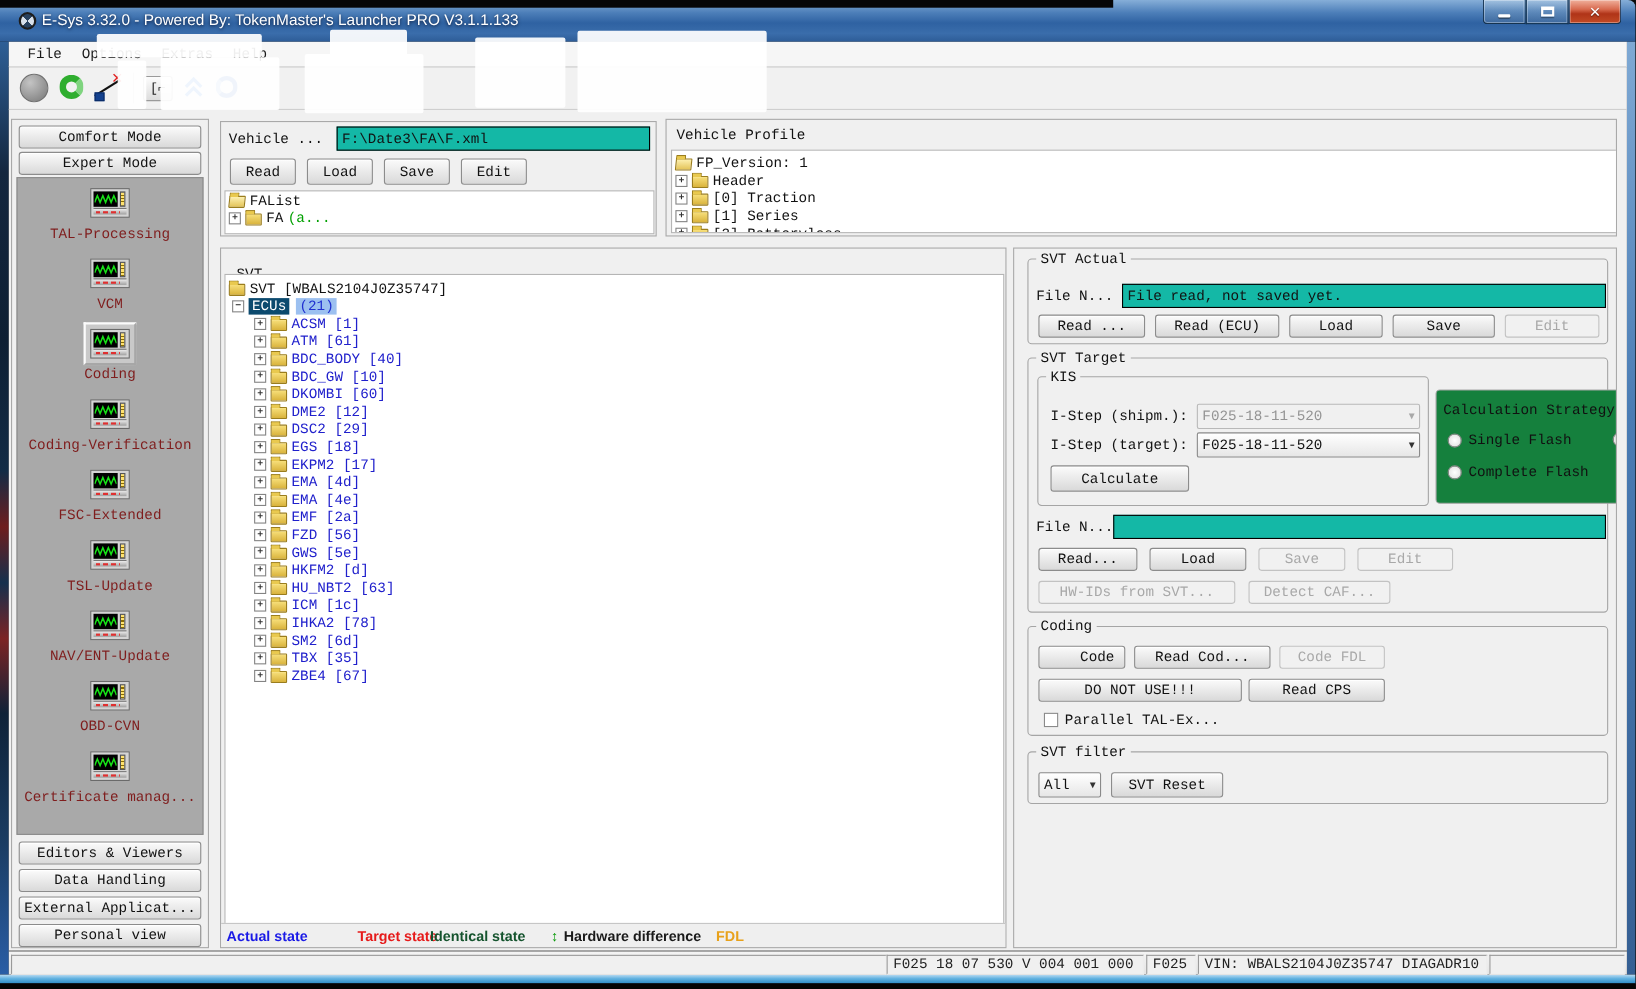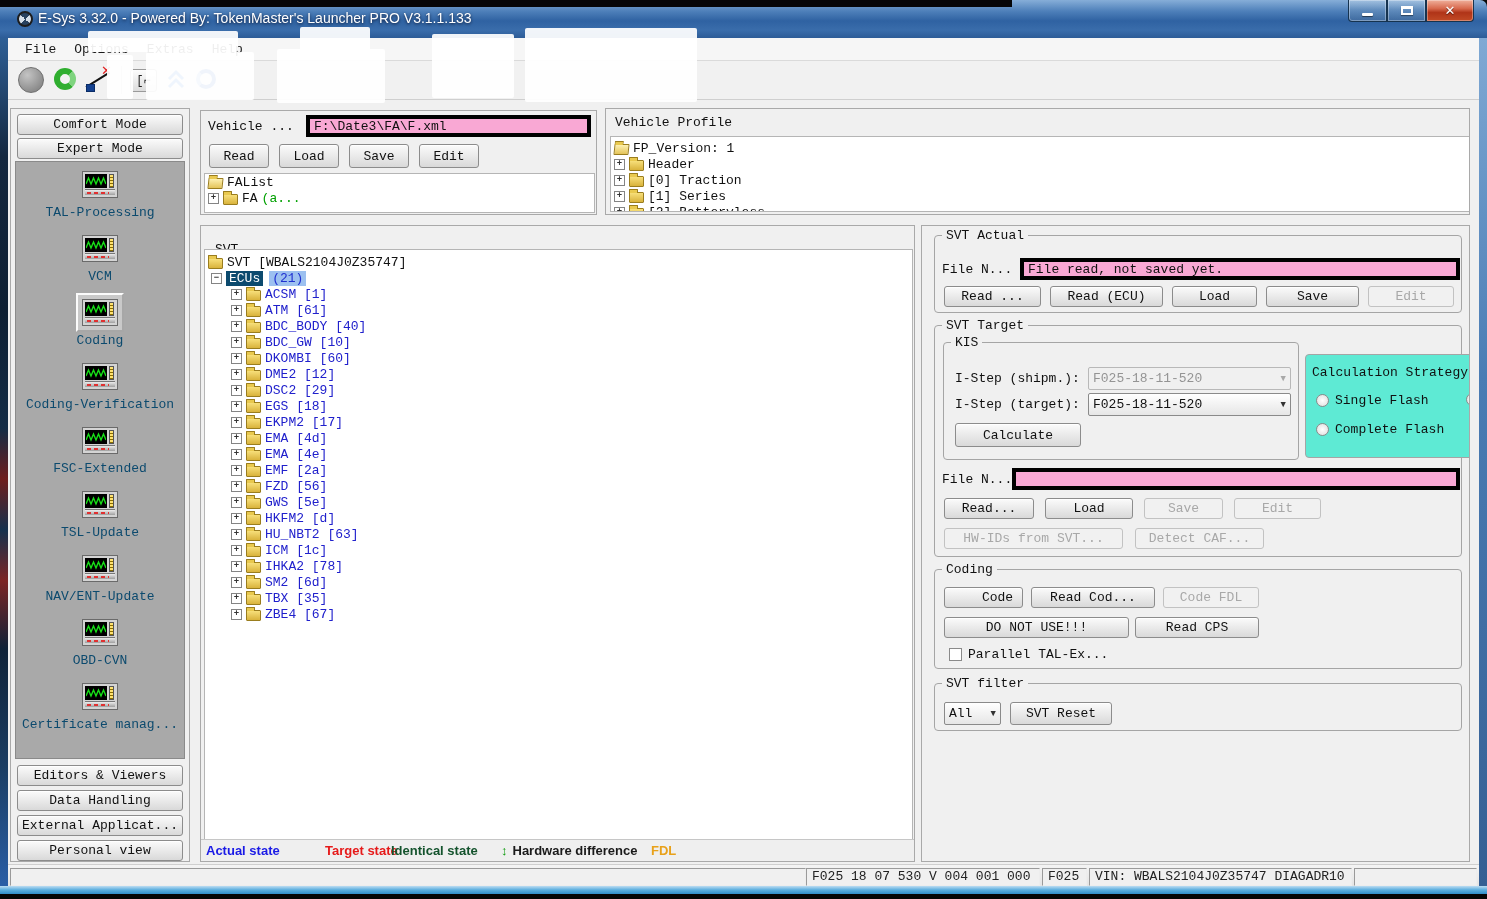--- a/index.html
+++ b/index.html
@@ -58,21 +58,21 @@
 
   
   .panel{position:absolute;border:1px solid #a9a9a9;background:#f0f0f0;overflow:hidden}
   .whitebox{position:absolute;background:#fff;border:1px solid #b5b5b5;overflow:hidden}
   .ptitle{position:absolute;font:13px var(--mono);color:#111;white-space:nowrap}
   .btn{display:inline-flex;align-items:center;justify-content:center;height:21px;border:1px solid #8c8c8c;border-radius:3px;
     background:linear-gradient(#fbfbfb,#d9d9d9);font:13px var(--mono);color:#111;box-shadow:inset 0 1px 0 #fff;flex:none;white-space:nowrap;cursor:default}
   .btn.disabled{color:#a8a8a8;border-color:#c2c2c2;background:#f1f1f1;box-shadow:none}
   .group{position:absolute;border:1px solid #a5a5a5;border-radius:4px}
   .gtitle{position:absolute;top:-8px;left:7px;background:#f0f0f0;padding:0 4px;font:13px var(--mono);color:#111;white-space:nowrap}
-  .field{position:absolute;border:4px solid #000000;background:#f9a8d4;font:13px var(--mono);color:#111;padding:0 4px}
+  .field{position:absolute;border:1px solid #000000;background:#14b8a6;font:13px var(--mono);color:#111;padding:0 4px}
   .flabel{position:absolute;font:13px var(--mono);color:#111;white-space:nowrap}
   .dd{position:absolute;display:flex;align-items:center;height:23px;border:1px solid #8a8a8a;border-radius:2px;
     background:linear-gradient(#ffffff,#e6e6e6);font:13px var(--mono);color:#111;padding:0 4px}
   .dd .arrow{margin-left:auto;font-size:9px;color:#333;padding-left:6px}
   .dd.disabled{background:#f0f0f0;color:#949494;border-color:#b8b8b8}
   .dd.disabled .arrow{color:#a8a8a8}
   .radio{width:13px;height:13px;border-radius:50%;border:1px solid #8a8a8a;background:radial-gradient(#ffffff,#dcdcdc);flex:none}
   .cb{width:13px;height:13px;border:1px solid #8a8a8a;background:#fff;flex:none}
 
   
@@ -91,21 +91,21 @@
   .sel-count{background:#9cc0f0;color:#2030d0;padding:0 3px;margin-left:2px}
 
   
   #sidebar{left:10px;top:108px;width:180px;height:754px}
   .side-btn{position:absolute;left:6px;width:166px;height:21px}
   #sidebar-items{position:absolute;left:4px;top:52px;width:170px;height:598px;background:#a9a9a9;border:1px solid #8a8a8a;
     display:flex;flex-direction:column;align-items:center;gap:9px;padding-top:3px}
   .side-item{display:flex;flex-direction:column;align-items:center;gap:1px}
   .scope-wrap{padding:4px;border:2px solid transparent}
   .side-item.selected .scope-wrap{border:2px outset #fbfbfb;background:#c9c9c9}
-  .side-label{font:13px var(--mono);color:#0c4a6e;white-space:nowrap}
+  .side-label{font:13px var(--mono);color:#7f1d1d;white-space:nowrap}
   .scope{position:relative;width:36px;height:27px;background:#d4d4d4;border:1px solid #6a6a6a}
   .scope .screen{position:absolute;left:2px;top:2px;width:22px;height:14px;background:#000;display:flex;align-items:center;justify-content:center}
   .scope .strip{position:absolute;right:3px;top:2px;width:5px;height:14px;border:1px solid #555;
     background:repeating-linear-gradient(180deg,#ffe271 0 2px,#8a6d00 2px 3px)}
   .scope .base{position:absolute;left:2px;bottom:2px;width:30px;height:6px;background:linear-gradient(#ededed,#9f9f9f);border-top:1px solid #777}
   .scope .base::after{content:"";position:absolute;left:2px;top:2px;width:22px;height:2px;
     background:repeating-linear-gradient(90deg,#e03030 0 4px,transparent 4px 7px)}
 
   
   .legend{position:absolute;left:0;bottom:0;width:100%;height:22px;background:#efefef;border-top:1px solid #c6c6c6}
@@ -534,21 +534,21 @@
           <span class="arrow">▼</span>
         </div>
         <span class="flabel" style="left:11px;top:54px">I-Step (target):</span>
         <div class="dd" style="left:144px;top:50px;width:203px">
           <span>F025-18-11-520</span>
           <span class="arrow">▼</span>
         </div>
         <button class="btn" style="position:absolute;left:11px;top:80px;width:126px;height:24px">Calculate</button>
       </div>
 
-      <div class="group" style="left:370px;top:28px;width:172px;height:104px;background:#5eead4">
+      <div class="group" style="left:370px;top:28px;width:172px;height:104px;background:#15803d">
         <span class="flabel" style="left:6px;top:10px">Calculation Strategy</span>
         <div style="position:absolute;left:10px;top:38px;display:flex;align-items:center;gap:6px">
           <span class="radio"></span>
           <span class="flabel" style="position:static">Single Flash</span>
         </div>
         <div style="position:absolute;left:10px;top:67px;display:flex;align-items:center;gap:6px">
           <span class="radio"></span>
           <span class="flabel" style="position:static">Complete Flash</span>
         </div>
         <span class="radio" style="position:absolute;left:160px;top:38px"></span>

